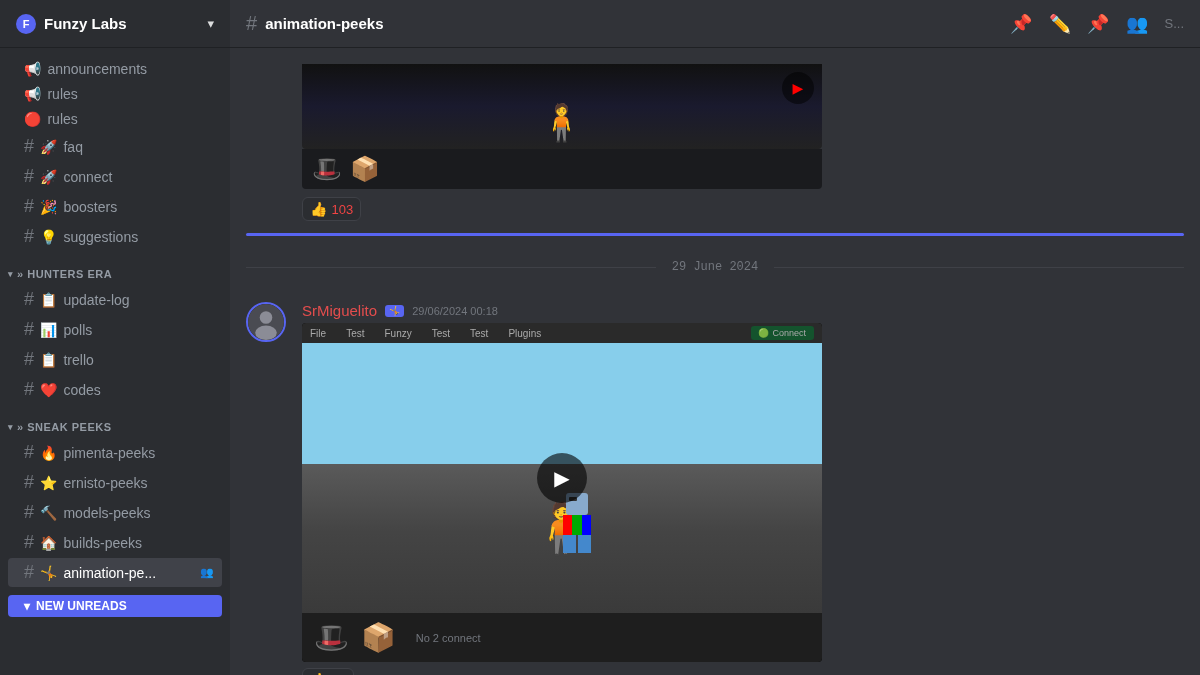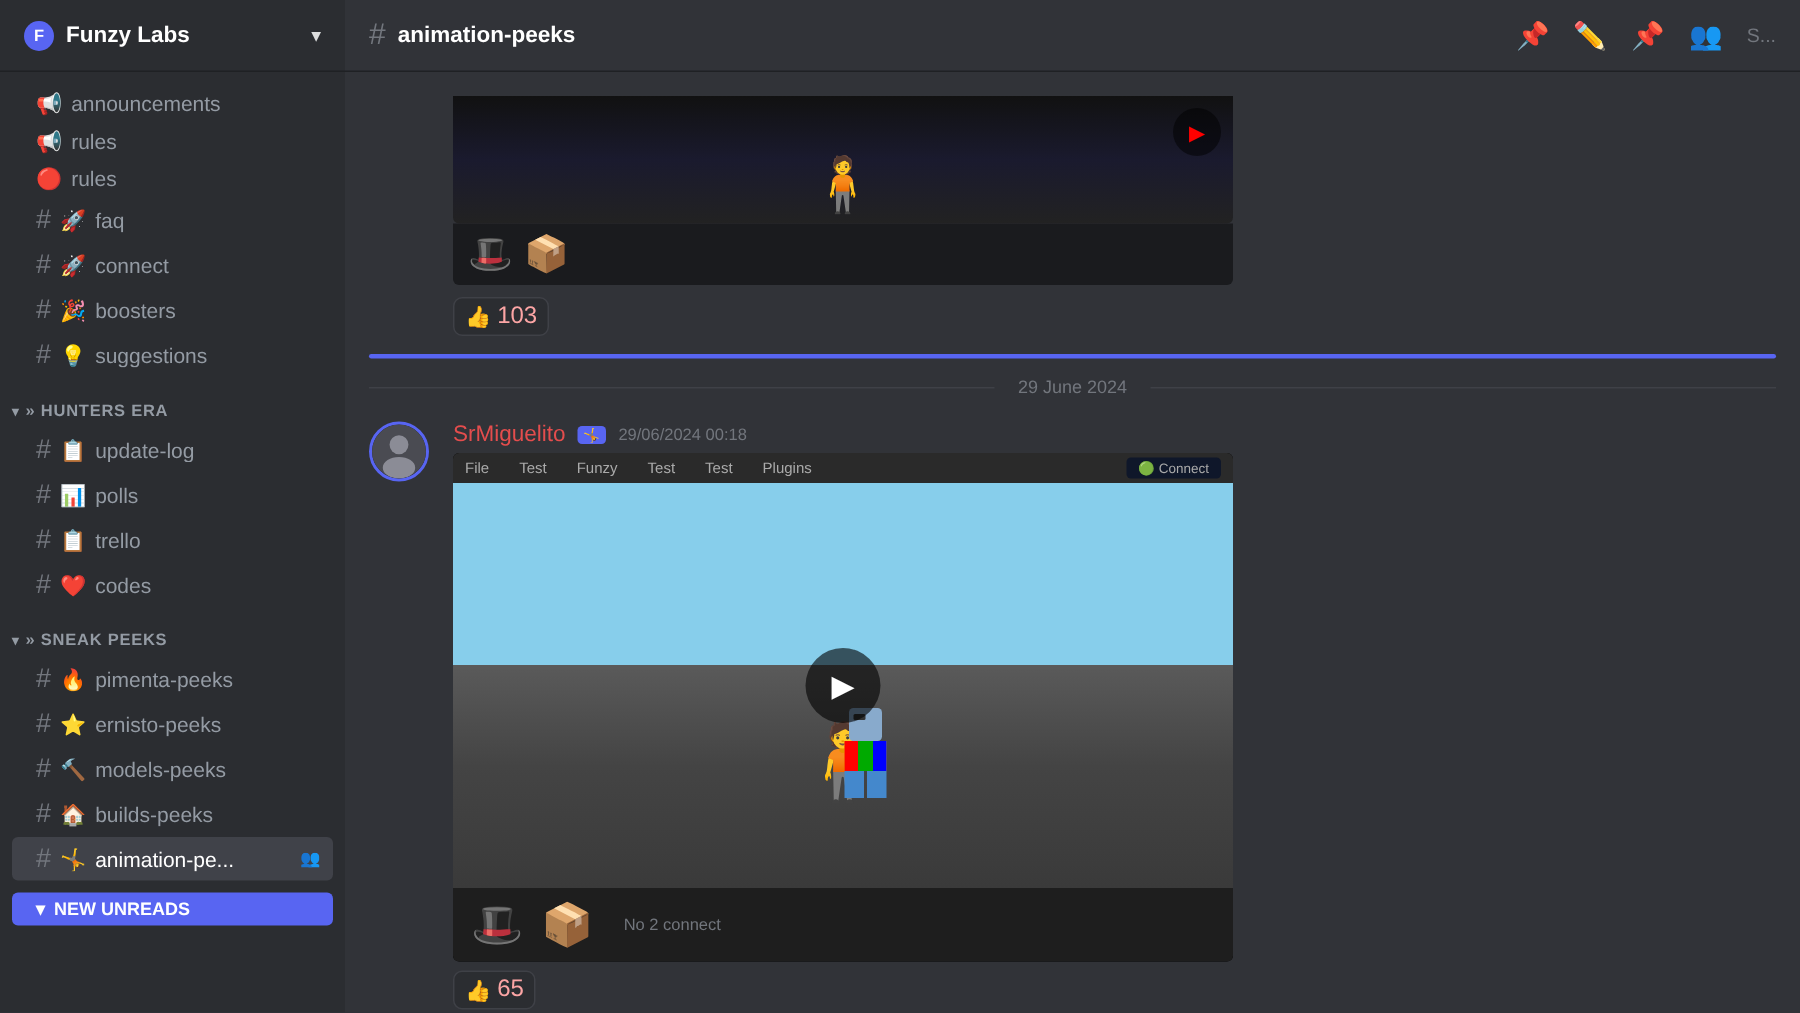--- a/index.html
+++ b/index.html
@@ -146,22 +146,23 @@
       padding: 16px 0;
       position: relative;
     }
     .messages-area::-webkit-scrollbar { width: 8px; }
     .messages-area::-webkit-scrollbar-thumb { background: #1a1b1e; border-radius: 4px; }
 
     
     .date-divider {
       display: flex;
       align-items: center;
-      padding: 12px 16px;
+      padding: 24px 16px;
       gap: 8px;
+      font-family: Liberation Mono, monospace;
     }
     .date-line { flex: 1; height: 1px; background: #3f4147; }
     .date-text { font-size: 12px; color: #72767d; white-space: nowrap; padding: 0 8px; }
 
     
     .message {
       display: flex;
       gap: 16px;
       padding: 4px 16px;
       position: relative;
@@ -230,21 +231,21 @@
       display: flex;
       align-items: center;
       gap: 4px;
       background: #2b2d31;
       border: 1px solid #3f4147;
       border-radius: 6px;
       padding: 3px 7px;
       cursor: pointer;
       font-size: 14px;
     }
-    .reaction-count { font-size: 16px; color: #fca5a5; }
+    .reaction-count { font-size: 13px; color: #ef4444; }
   </style>
 </head>
 <body>
 
 <div class="sidebar">
 
   <div class="server-header">
     <div class="server-name">
       <div class="server-icon-circle">F</div>
       <span>Funzy Labs</span>
@@ -423,21 +424,21 @@
 
         <div class="video-embed">
 
           <div style="background:#2a2a2a; padding:3px 8px; display:flex; gap:20px; align-items:center; font-size:10px; color:#aaa;">
             <span>File</span>
             <span>Test</span>
             <span>Funzy</span>
             <span>Test</span>
             <span>Test</span>
             <span>Plugins</span>
-            <div style="margin-left:auto; background:#0f172a; padding:2px 8px; border-radius:3px; font-size:9px;">🟢 Connect</div>
+            <div style="margin-left:auto; background:#14532d; padding:2px 8px; border-radius:3px; font-size:9px;">🟢 Connect</div>
           </div>
 
           <div class="video-embed-inner" style="width:520px; height:270px; background: linear-gradient(180deg, #87ceeb 0%, #87ceeb 45%, #5a5a5a 45%, #444 70%, #3a3a3a 100%); position:relative;">
 
             <div style="position:absolute; bottom:55px; left:50%; transform:translateX(-50%); font-size:50px;">🧍</div>
 
             <div style="position:absolute; bottom:55px; left:48%; width:50px; height:65px;">
 
               <div style="width:22px; height:22px; background:#8ac; border-radius:3px; margin:0 auto; position:relative;">
                 <div style="width:8px; height:4px; background:#333; position:absolute; top:4px; left:3px; border-radius:1px;"></div>

